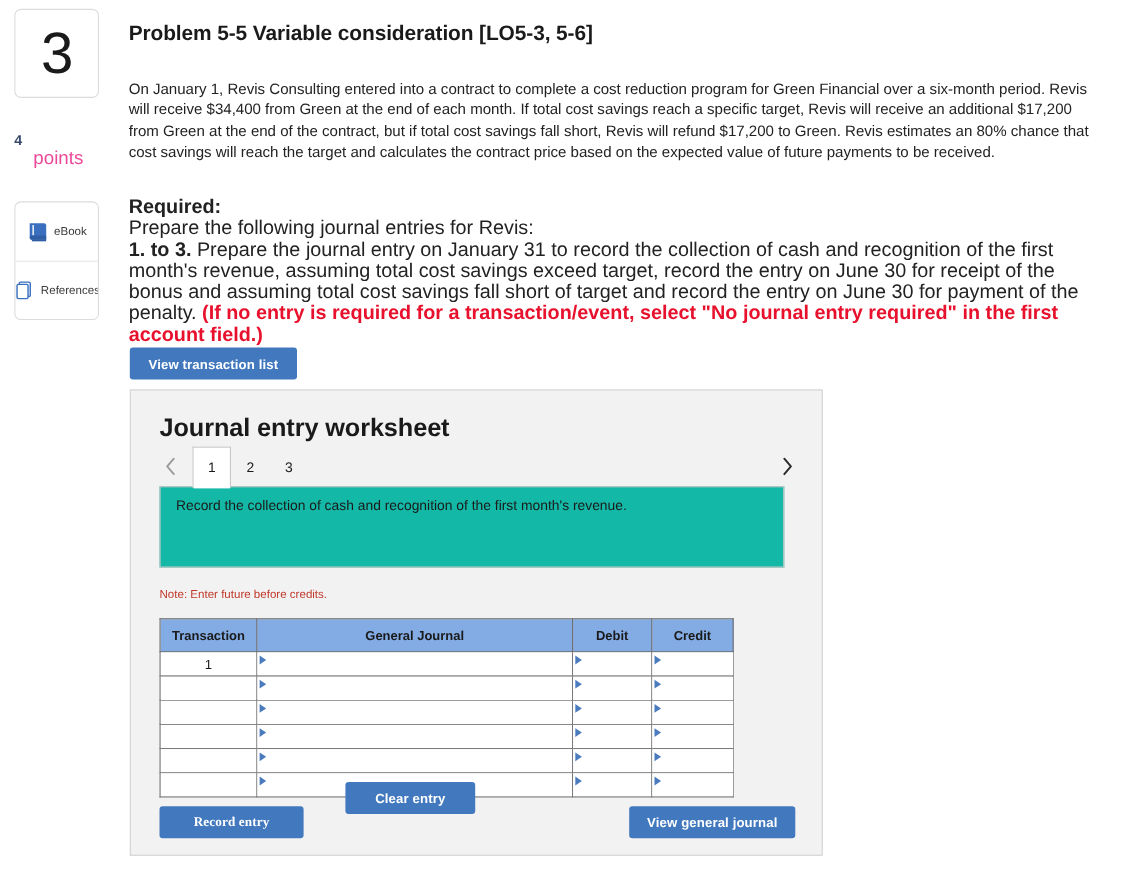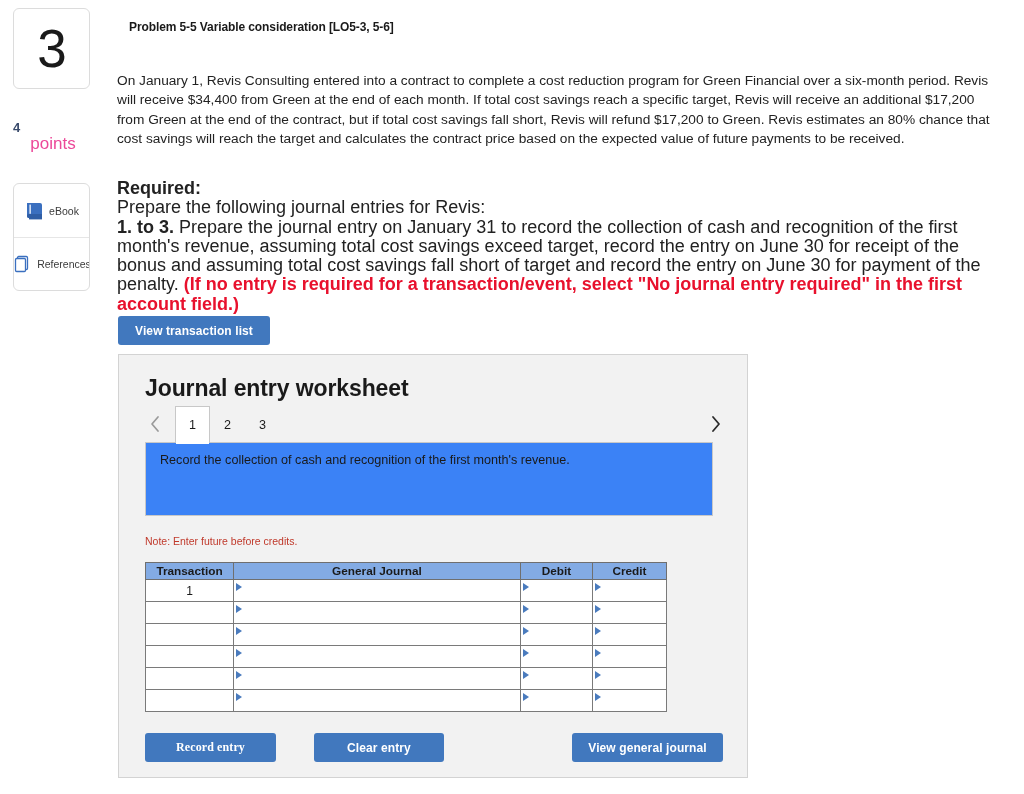--- a/index.html
+++ b/index.html
@@ -86,25 +86,24 @@
   
   #main {
     position: absolute;
     left: 104px; top: 0;
     width: 920px;
   }
   .q-title {
     position: absolute;
     left: 13px; top: 20px;
     width: 890px;
-    font-size: 12px;
+    font-size: 19px;
     font-weight: bold;
     color: #1a1a1a;
     letter-spacing: -0.1px;
-    margin-left: 12px;
   }
   .q-body {
     position: absolute;
     left: 13px; top: 71px;
     width: 884px;
     font-size: 13.7px;
     line-height: 19.3px;
     color: #222;
   }
   .req-block {
@@ -207,21 +206,21 @@
     height: 2px;
     background: #ffffff;
   }
 
   
   .desc-box {
     position: absolute;
     left: 26px; top: 87px;
     width: 568px;
     height: 74px;
-    background: #3b82f6;
+    background: #14b8a6;
     border: 1px solid #c8c8c8;
     z-index: 1;
   }
   .desc-box .txt {
     position: absolute;
     left: 14px; top: 9px;
     right: 10px;
     font-size: 12.6px;
     color: #1a1a1a;
     line-height: 17px;
@@ -243,21 +242,21 @@
     border-collapse: collapse;
     width: 521px;
     table-layout: fixed;
   }
   table.jtable th {
     background: #83abe4;
     border: 1px solid #6f6f6f;
     font-size: 11.8px;
     font-weight: bold;
     color: #1a1a1a;
-    height: 17px;
+    height: 30px;
     padding: 0 2px;
     text-align: center;
   }
   table.jtable td {
     background: #ffffff;
     border: 1px solid #7a7a7a;
     height: 22px;
     padding: 0;
     position: relative;
   }
@@ -271,21 +270,21 @@
     border-bottom: 4px solid transparent;
     border-left: 6px solid #4a7bbd;
   }
   col.w-txn { width: 88px; }
   col.w-gj  { width: 287px; }
   col.w-deb { width: 72px; }
   col.w-cre { width: 74px; }
 
   
   #record-entry  { position: absolute; left: 26px;  top: 378px; width: 131px; height: 29px; font-family: Liberation Serif, serif; }
-  #clear-entry   { position: absolute; left: 195px; top: 378px; width: 130px; height: 29px; }
+  #clear-entry   { position: absolute; left: 195px; top: 356px; width: 118px; height: 29px; }
   #view-gen-jrnl { position: absolute; left: 453px; top: 378px; width: 151px; height: 29px; }
 </style>
 </head>
 <body>
 
 <div id="page">
 
   <div id="left-rail">
 
     <div class="qnum-box">

